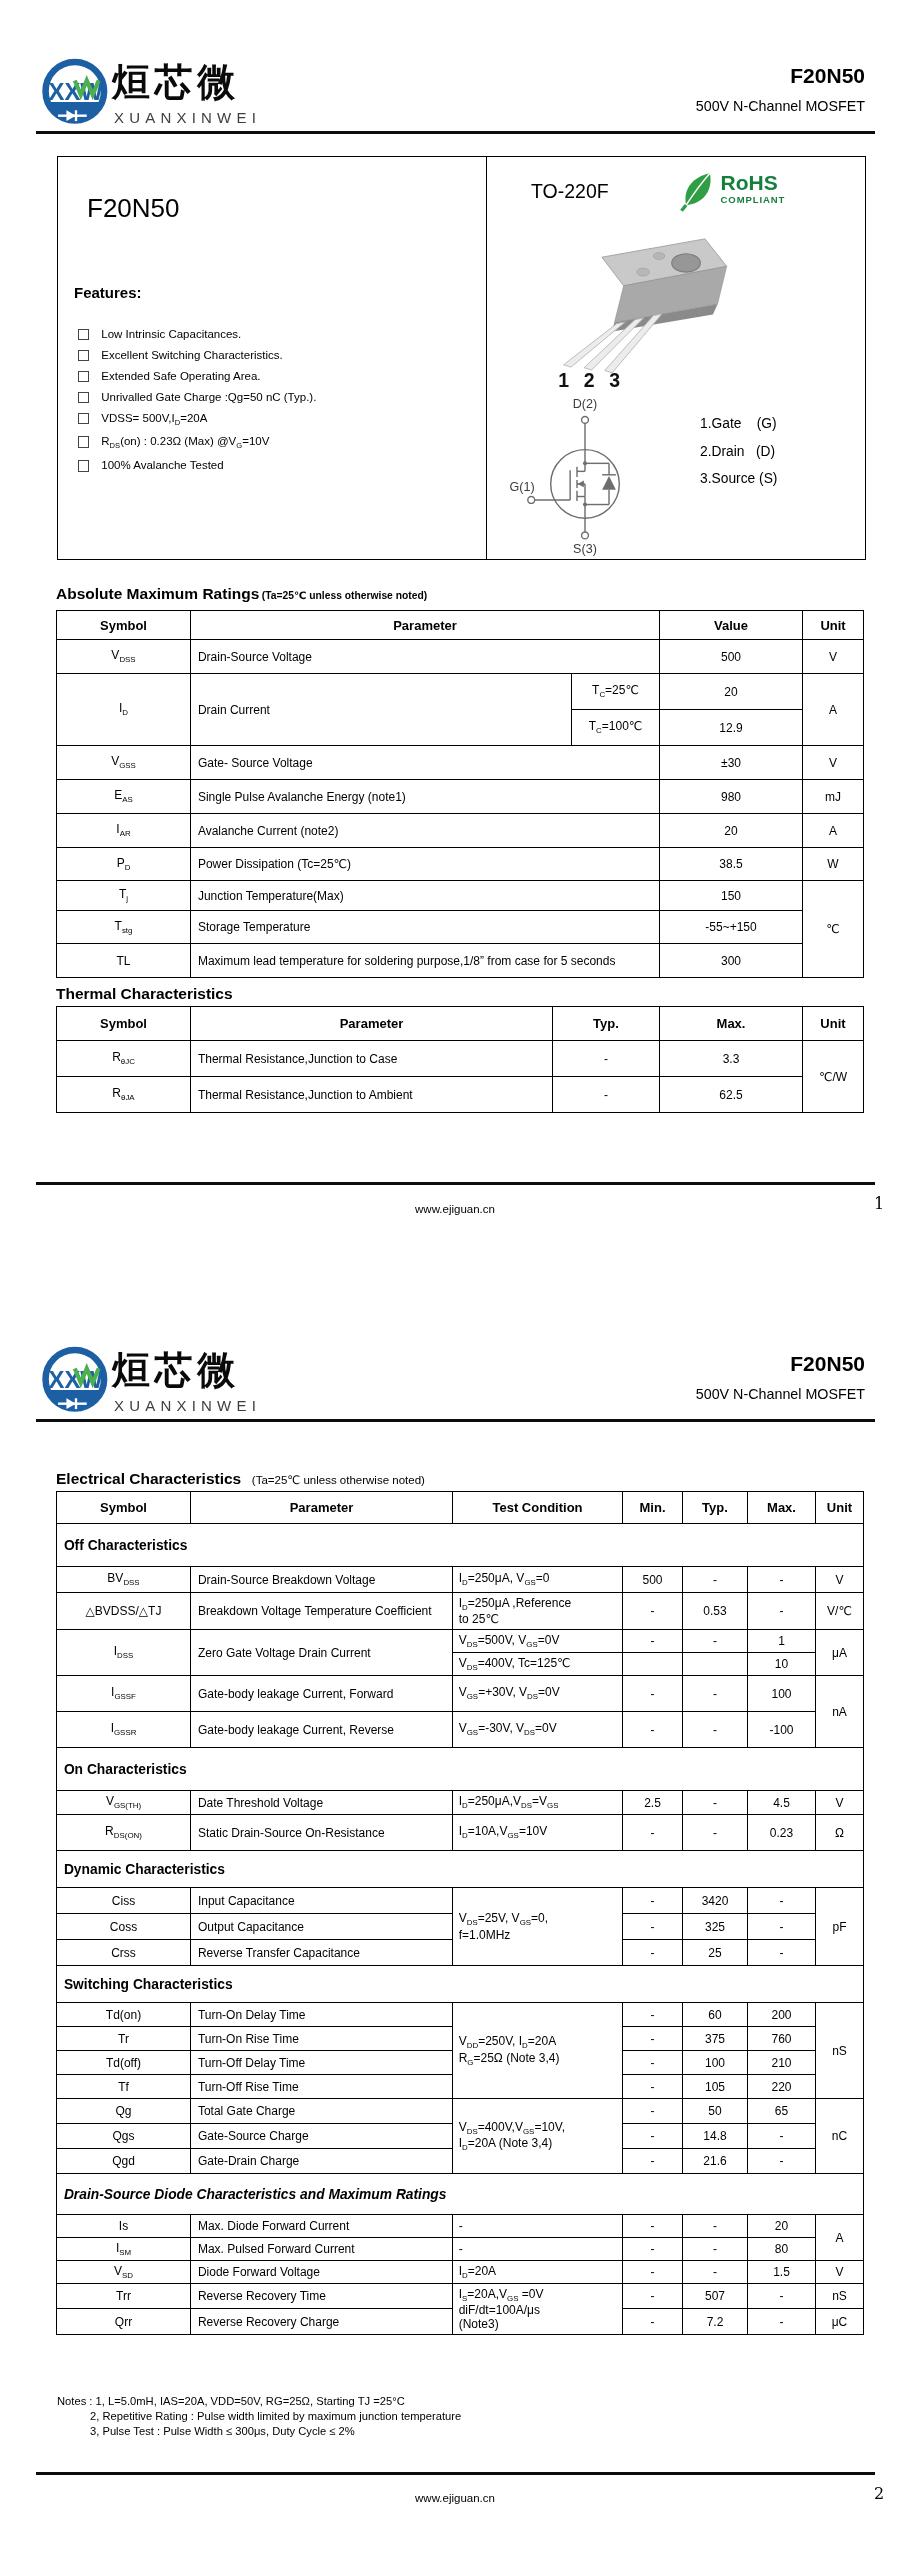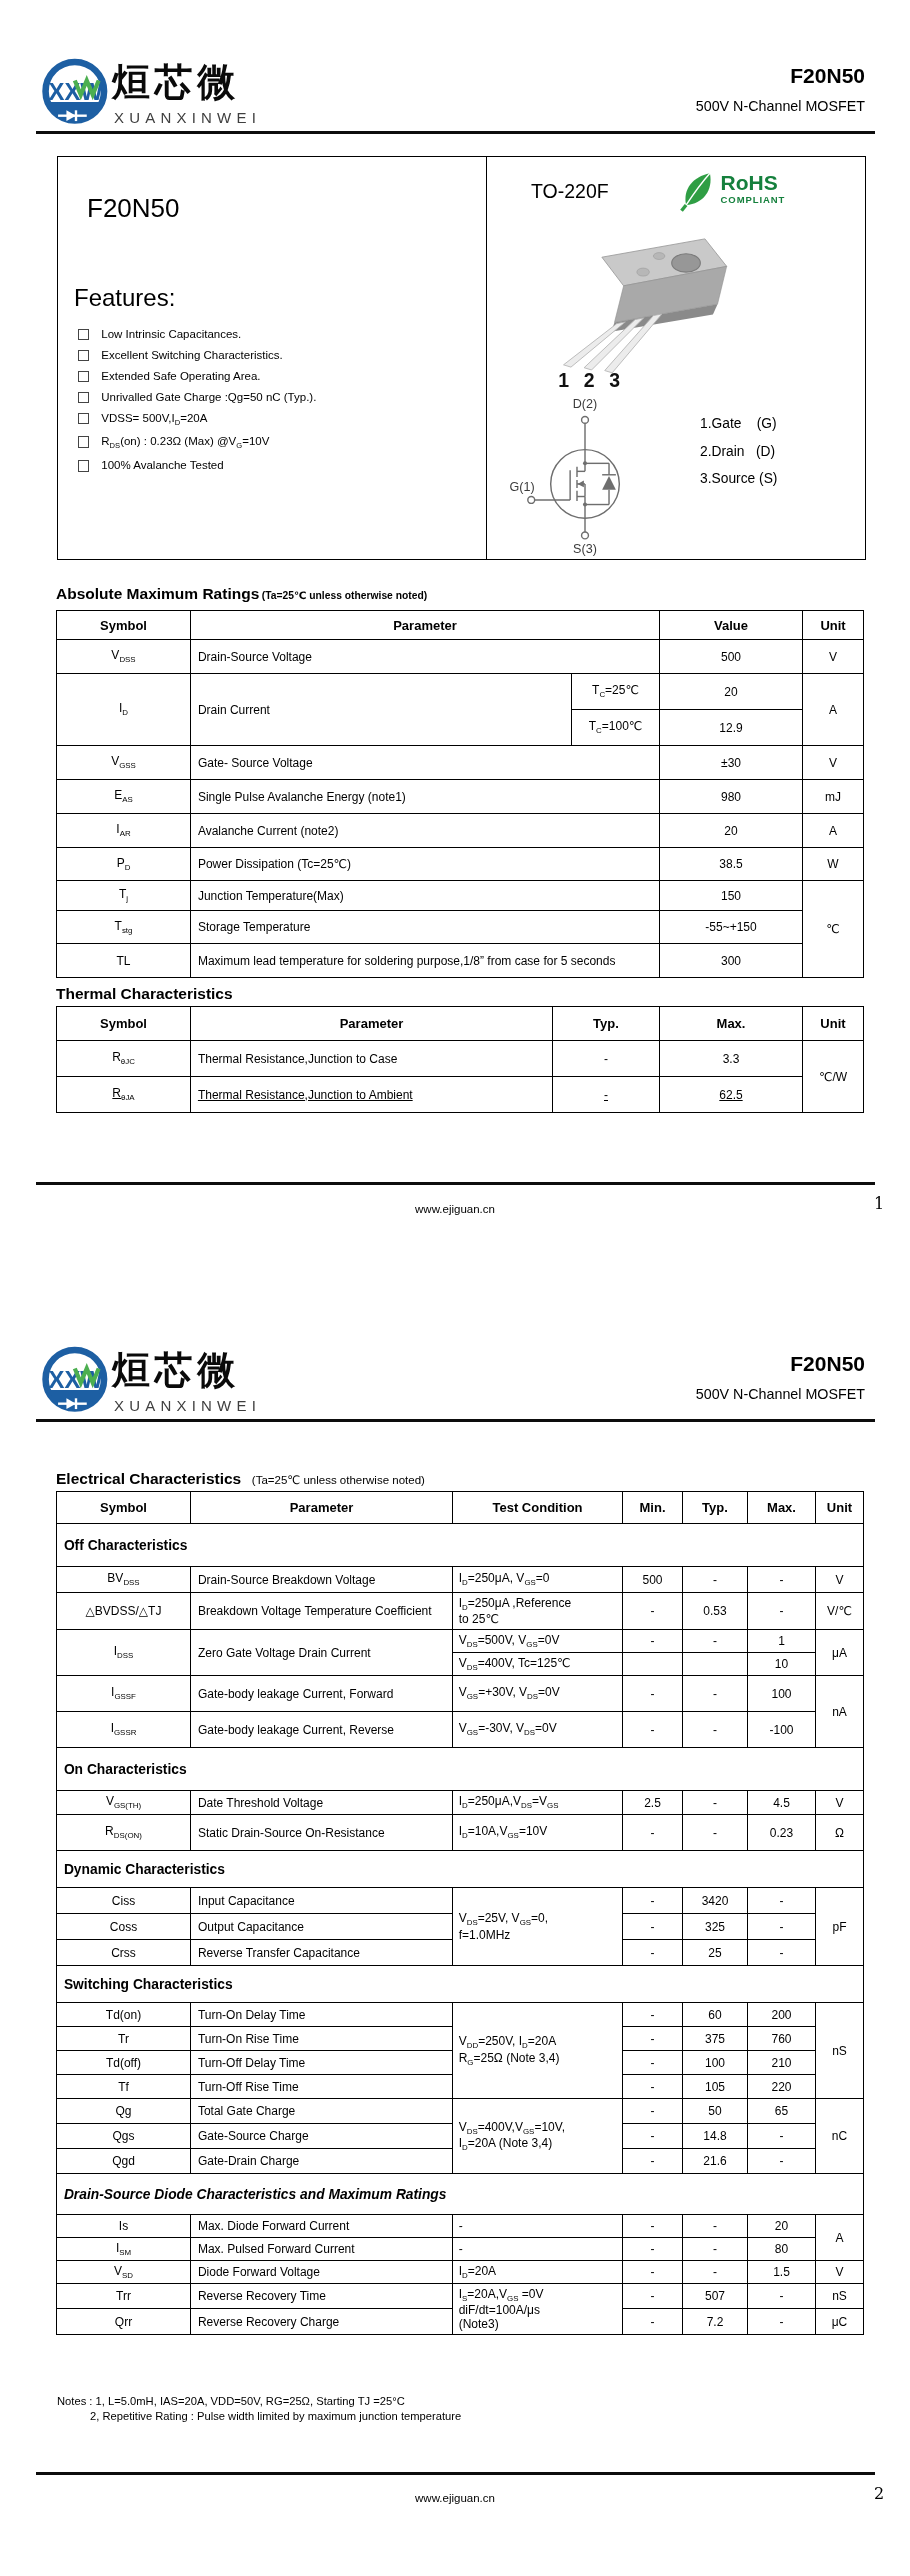--- a/index.html
+++ b/index.html
@@ -8,21 +8,21 @@
   .abs{position:absolute;}
   .hr{position:absolute;background:#0d0d0d;height:3.4px;}
   
   .brand-cn{font-size:38px;font-weight:bold;letter-spacing:4.6px;color:#0a0a0a;}
   .brand-en{font-size:15px;letter-spacing:5.2px;color:#3f3f3f;}
   .part-no{font-size:21px;font-weight:bold;text-align:right;}
   .part-sub{font-size:14.3px;text-align:right;}
   
   .ovbox{border:1.1px solid #000;}
   .bigpart{font-size:26px;}
-  .feat-title{font-size:24px;font-weight:normal;}
+  .feat-title{font-size:15px;font-weight:bold;}
   .feat-item{display:flex;align-items:flex-start;margin-bottom:8.6px;font-size:11.5px;}
   .chk{flex:0 0 auto;width:9.2px;height:9.2px;border:1.1px solid #444;margin:1.1px 12.6px 0 0;}
   .pkg-name{font-size:19.5px;}
   .rohs-title{font-size:21px;font-weight:bold;color:#15803d;line-height:23px;}
   .rohs-sub{font-size:9.5px;font-weight:bold;color:#15803d;letter-spacing:0.9px;}
   .pinlist div{font-size:13.8px;margin-bottom:12.6px;}
   
   .sect-title{font-size:15.5px;font-weight:bold;}
   .sect-note-b{font-size:10.3px;font-weight:bold;}
   .sect-note{font-size:11.5px;font-weight:normal;}
@@ -264,21 +264,21 @@
       <td>Max.</td>
       <td>Unit</td>
     </tr>
     <tr style="height:36px;">
       <td>R<sub>θJC</sub></td>
       <td class="l">Thermal Resistance,Junction to Case</td>
       <td>-</td>
       <td>3.3</td>
       <td rowspan="2">℃/W</td>
     </tr>
-    <tr style="height:36px;text-decoration:underline;">
+    <tr style="height:36px;">
       <td>R<sub>θJA</sub></td>
       <td class="l">Thermal Resistance,Junction to Ambient</td>
       <td>-</td>
       <td>62.5</td>
     </tr>
   </tbody>
     </table>
 
   <div class="hr" style="left:36px;top:1182px;width:839px;height:2.9px;"></div>
   <div class="foot-url" style="top:1203px;">www.ejiguan.cn</div>
@@ -536,19 +536,20 @@
       <td>7.2</td>
       <td>-</td>
       <td>μC</td>
     </tr>
   </tbody>
     </table>
 
   <div class="abs notes" style="left:57px;top:1106px;width:688px;">
     <div>Notes : 1, L=5.0mH, IAS=20A, VDD=50V, RG=25Ω, Starting TJ =25°C</div>
     <div class="ind">2, Repetitive Rating : Pulse width limited by maximum junction temperature</div>
+    <div class="ind">3, Pulse Test : Pulse Width ≤ 300μs, Duty Cycle ≤ 2%</div>
   </div>
 
   <div class="hr" style="left:36px;top:1184px;width:839px;height:2.9px;"></div>
   <div class="foot-url" style="top:1204px;">www.ejiguan.cn</div>
   <div class="pagenum" style="left:874px;top:1196px;">2</div>
 </div>
 
 
 </body></html>

